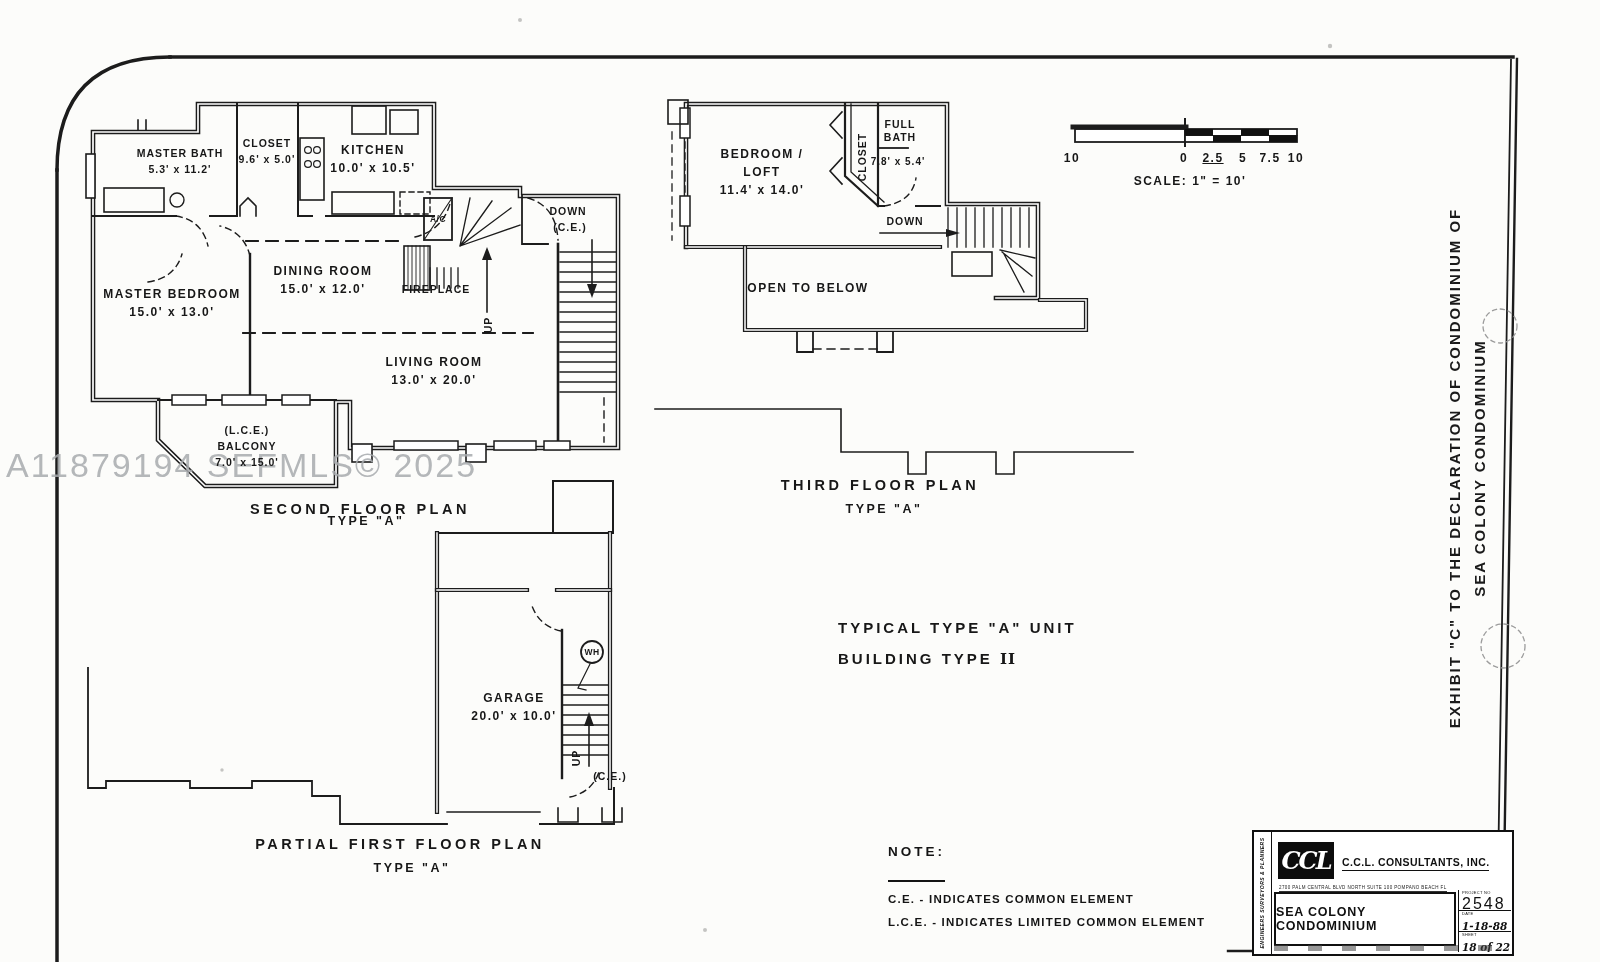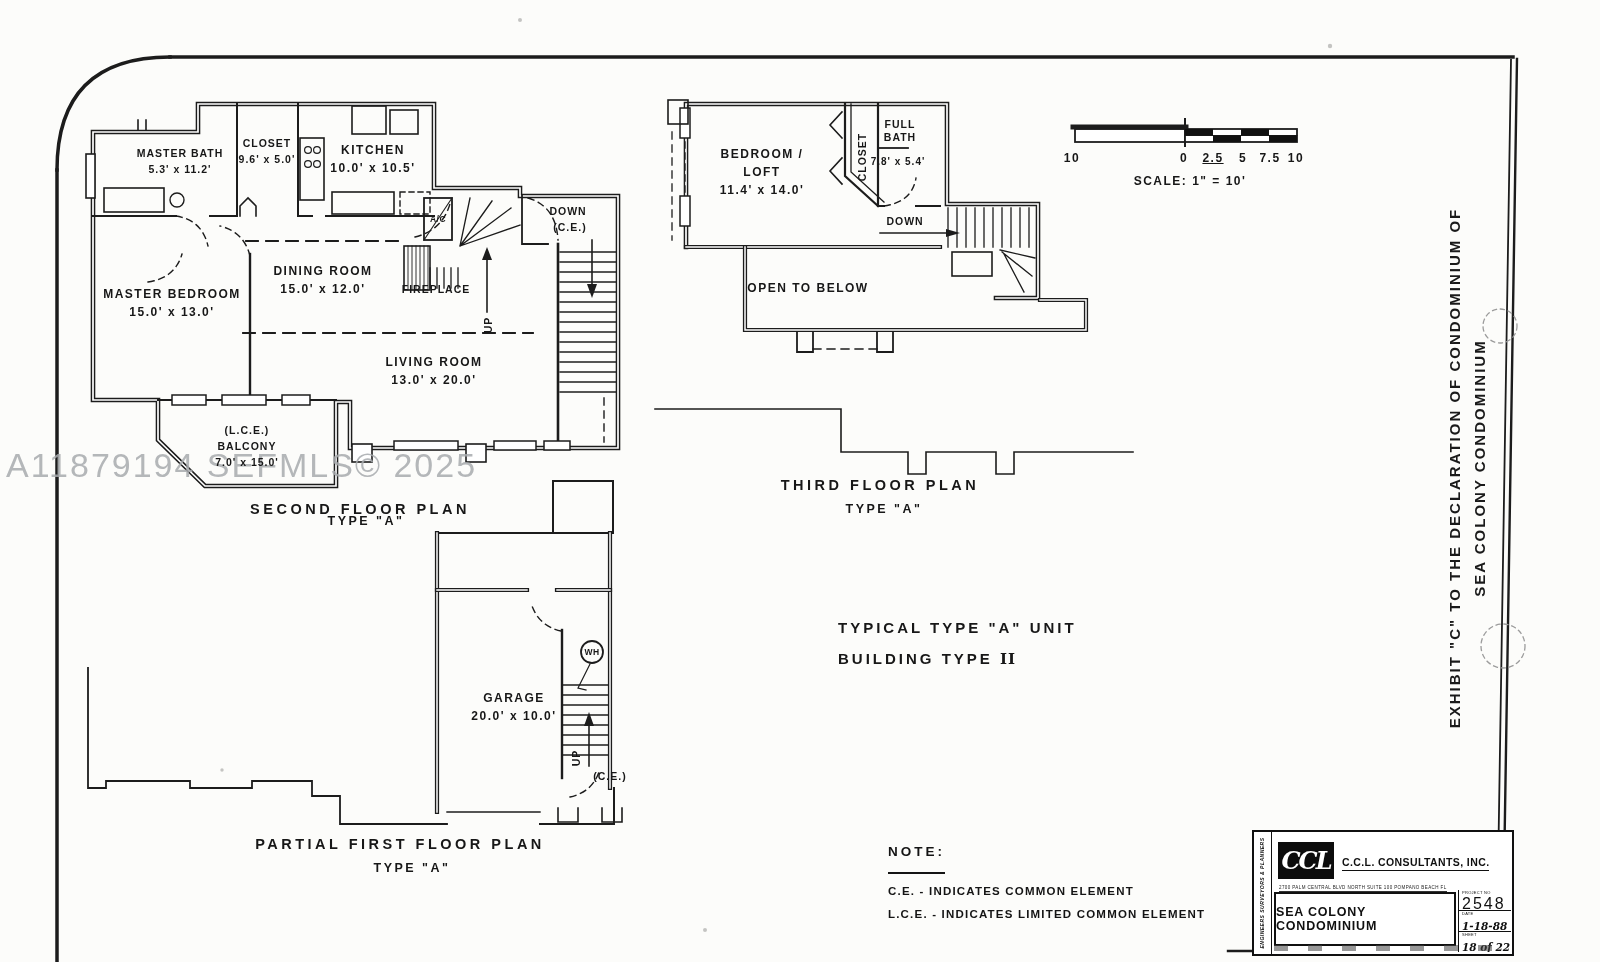--- a/index.html
+++ b/index.html
@@ -17,21 +17,21 @@
   .sub{font-size:12.5px;letter-spacing:2.5px;}
   .cap{font-size:15px;letter-spacing:3px;}
   .dims{display:block;}
   .watermark{position:absolute;left:6px;top:446px;font-size:34px;font-weight:normal;
              color:#a8abae;letter-spacing:2px;opacity:.85;}
   .exhibit{position:absolute;left:1468px;top:468px;font-size:15px;font-weight:bold;
            letter-spacing:2px;line-height:1.65;color:#1a1a1a;white-space:nowrap;
            transform:translate(-50%,-50%) rotate(-90deg);text-align:center;}
   .note{position:absolute;left:888px;top:842px;color:#141414;}
   .note .nh{font-size:13.5px;font-weight:bold;letter-spacing:3px;border-bottom:2px solid #141414;
-            padding-bottom:13px;display:inline-block;}
+            padding-bottom:21px;display:inline-block;}
   .note .nl{font-size:11.5px;font-weight:bold;letter-spacing:1.2px;margin-top:11px;}
   
   .tb{position:absolute;left:1252px;top:830px;width:258px;height:122px;background:#fff;
       border:2.5px solid #101010;color:#101010;}
   .tb-side{position:absolute;left:0;top:0;width:17px;height:100%;border-right:1.5px solid #101010;}
   .tb-side span{position:absolute;left:8px;top:50%;transform:translate(-50%,-50%) rotate(-90deg);
       font-size:5px;font-weight:bold;letter-spacing:.5px;white-space:nowrap;font-style:italic;}
   .tb-logo{position:absolute;left:24px;top:10px;width:56px;height:37px;background:#0c0c0c;color:#fff;
       display:flex;align-items:center;justify-content:center;font-family:"DejaVu Serif",serif;
       font-style:italic;font-weight:bold;font-size:24px;letter-spacing:-2px;}

